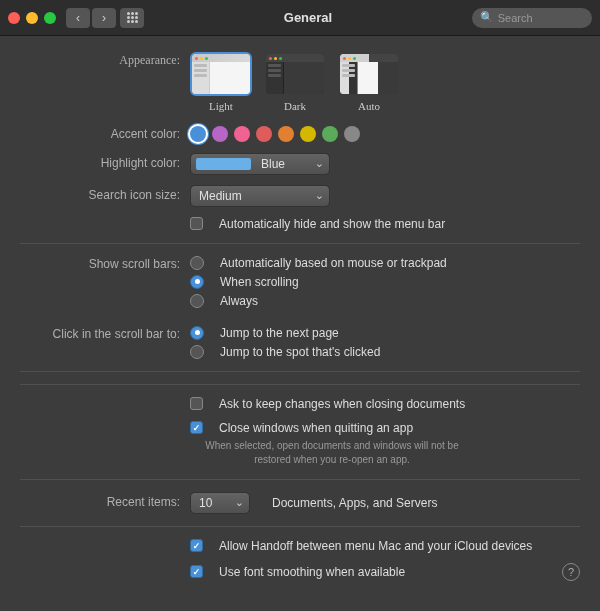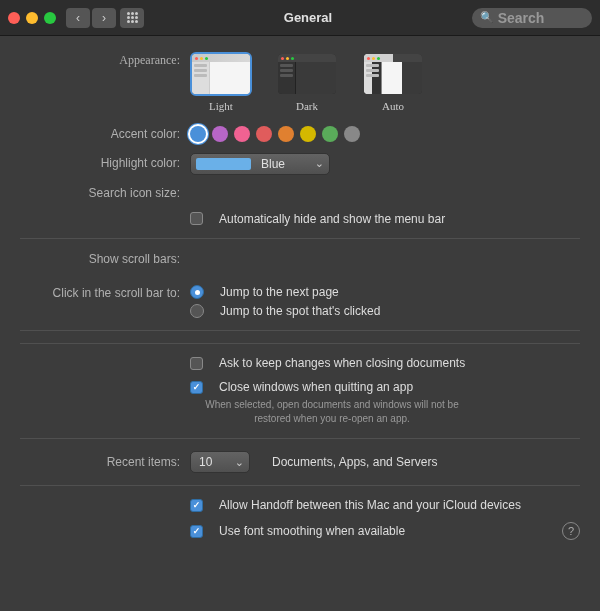--- a/index.html
+++ b/index.html
@@ -117,21 +117,21 @@
 
     .control {
       display: flex;
       align-items: center;
       flex: 1;
     }
 
     
     .appearance-group {
       display: flex;
-      gap: 24px;
+      gap: 12px;
     }
     .appearance-item {
       display: flex;
       flex-direction: column;
       align-items: center;
       gap: 4px;
       cursor: pointer;
     }
     .appearance-thumb {
       width: 62px;
@@ -516,21 +516,21 @@
         <div class="grid-dot"></div>
         <div class="grid-dot"></div>
       <div class="grid-dot"></div>
         <div class="grid-dot"></div>
         <div class="grid-dot"></div>
     </div>
   </div>
   <div class="title">General</div>
   <div class="search-bar">
     <span>🔍</span>
-    <span style="font-size:14px;color:#999;font-weight:bold;">Search</span>
+    <span style="font-size:11px;color:#999;">Search</span>
   </div>
 </div>
 
 <div class="content">
 
   <div class="row row-top" style="margin-bottom:14px;font-family:Liberation Serif, serif;">
     <div class="label">Appearance:</div>
     <div class="control">
       <div class="appearance-group">
 
@@ -630,34 +630,59 @@
           <option>Pink</option>
           <option>Purple</option>
           <option>Red</option>
         </select>
       </div>
     </div>
   </div>
 
   <div class="row">
     <div class="label">Search icon size:</div>
+    <div class="control">
+      <div class="select-wrapper">
+        <select>
+          <option>Small</option>
+          <option selected="">Medium</option>
+          <option>Large</option>
+        </select>
+      </div>
+    </div>
   </div>
 
   <div class="row">
     <div class="label"></div>
     <div class="control">
       <div class="mac-checkbox"></div>
       <span class="option-label">Automatically hide and show the menu bar</span>
     </div>
   </div>
 
   <div class="section-sep"></div>
 
   <div class="row row-top">
     <div class="label">Show scroll bars:</div>
+    <div class="control">
+      <div class="radio-group">
+        <div class="radio-row">
+          <div class="mac-radio"></div>
+          <span class="option-label">Automatically based on mouse or trackpad</span>
+        </div>
+        <div class="radio-row">
+          <div class="mac-radio checked"></div>
+          <span class="option-label">When scrolling</span>
+        </div>
+        <div class="radio-row">
+          <div class="mac-radio"></div>
+          <span class="option-label">Always</span>
+        </div>
+      </div>
+    </div>
   </div>
 
   <div style="height:8px;"></div>
 
   <div class="row row-top">
     <div class="label">Click in the scroll bar to:</div>
     <div class="control">
       <div class="radio-group">
         <div class="radio-row">
           <div class="mac-radio checked"></div>
@@ -714,21 +739,21 @@
       <span class="option-label">Documents, Apps, and Servers</span>
     </div>
   </div>
 
   <div class="section-sep"></div>
 
   <div class="row">
     <div class="label"></div>
     <div class="control">
       <div class="mac-checkbox checked"></div>
-      <span class="option-label">Allow Handoff between this Mac and your iCloud devices</span>
+      <span class="option-label">Allow Handoff between menu Mac and your iCloud devices</span>
     </div>
   </div>
 
   <div class="row">
     <div class="label"></div>
     <div class="control" style="justify-content:space-between;">
       <div style="display:flex;align-items:center;">
         <div class="mac-checkbox checked"></div>
         <span class="option-label">Use font smoothing when available</span>
       </div>

